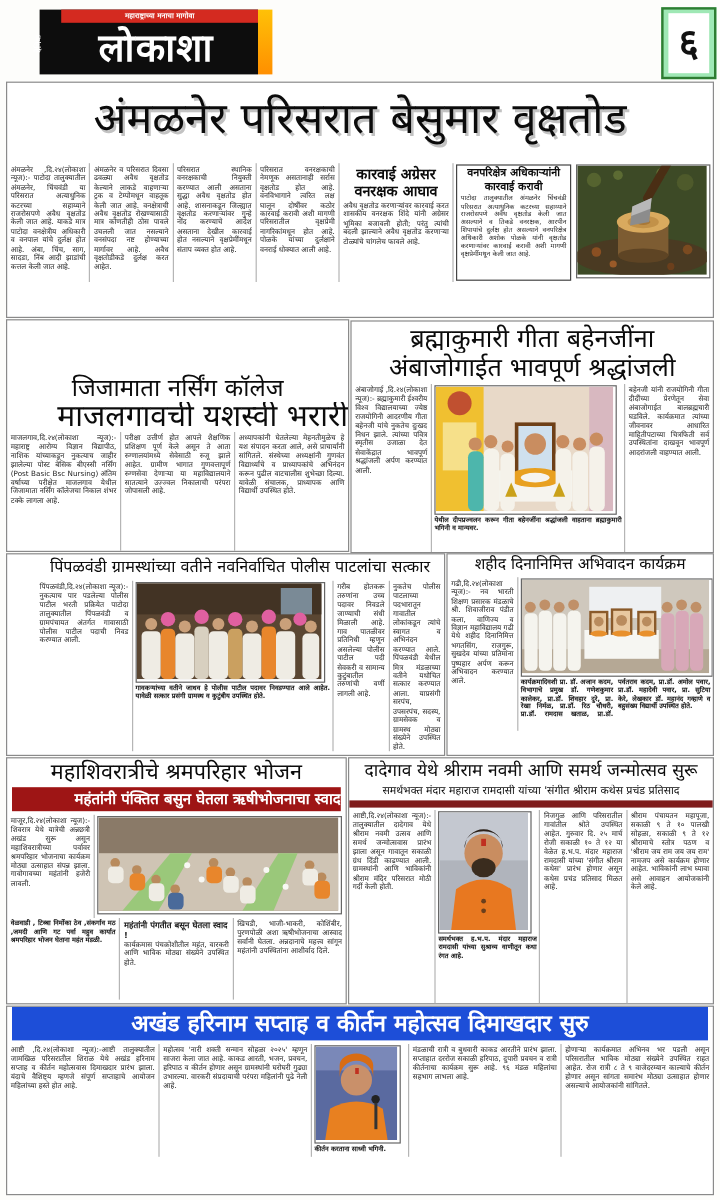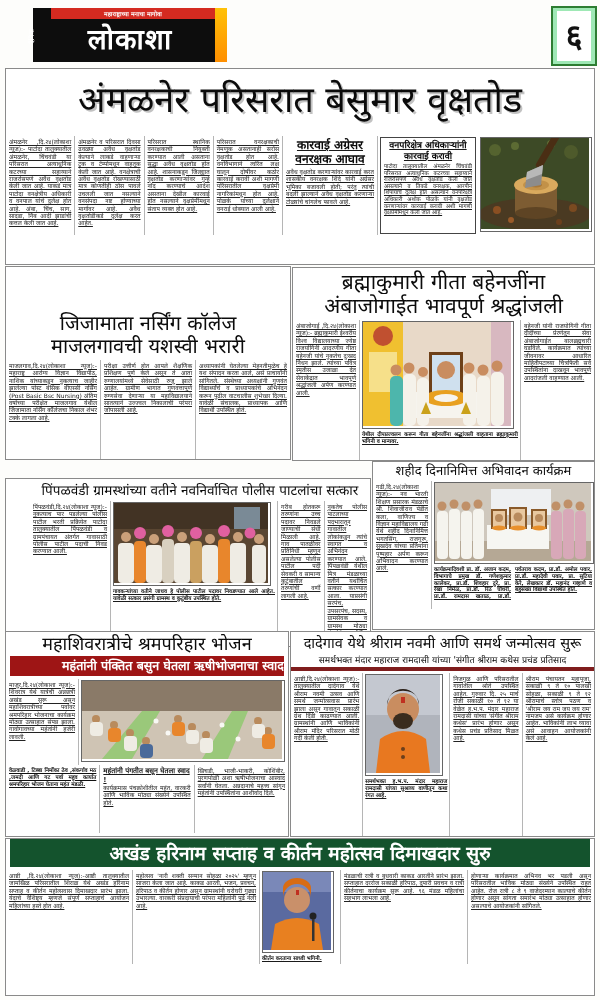--- a/index.html
+++ b/index.html
@@ -8,21 +8,21 @@
   .page{position:absolute;left:0;top:0;width:600px;height:1000px;background:#fdfdfb;}
 
   
   .masthead{position:absolute;left:5px;top:6px;width:590px;height:58px;}
   .logo{position:absolute;left:28px;top:2px;width:182px;height:54px;background:#0d0d0d;}
   .logo .tagline{position:absolute;left:18px;top:0;right:0;height:11px;background:#d42a20;
         color:#fff;font-size:6px;font-weight:bold;text-align:center;line-height:11px;overflow:hidden;}
   .logo .daily{position:absolute;left:-9px;top:24px;color:#fff;font-size:7px;
         transform:rotate(-90deg);transform-origin:center;}
   .logo .title{position:absolute;left:14px;top:11px;right:2px;text-align:center;color:#fff;
-        font-size:28px;font-weight:bold;line-height:42px;letter-spacing:1px;overflow:hidden;}
+        font-size:32px;font-weight:bold;line-height:42px;letter-spacing:1px;overflow:hidden;}
   .orangestrip{position:absolute;left:210px;top:2px;width:12px;height:54px;
         background:linear-gradient(180deg,#ffc107,#ff8f00);}
   .banner{position:absolute;left:222px;top:2px;width:322px;height:54px;overflow:hidden;
         background:radial-gradient(circle at 30% 20%,#3f7d1d 0 12%,transparent 13%),
                    radial-gradient(circle at 75% 80%,#35641a 0 18%,transparent 19%),
                    linear-gradient(120deg,#16300a,#2c5a14 55%,#1a3a0c);}
   .banner svg{position:absolute;left:0;top:0;}
   .edition{position:absolute;left:0;right:70px;top:8px;text-align:center;color:#fff;
         font-size:25px;font-weight:bold;white-space:nowrap;overflow:hidden;
         text-shadow:1px 0 #05280a,-1px 0 #05280a,0 1px #05280a,0 -1px #05280a,2px 2px 0 #03340c;}
@@ -33,23 +33,23 @@
         border:2px solid #2e7d32;}
   .pagebox .inner{position:absolute;left:4px;top:3px;right:4px;bottom:3px;background:#fff;
         text-align:center;font-size:32px;font-weight:bold;line-height:50px;color:#111;}
 
   
   .art{position:absolute;background:#fff;border:1px solid #8a8a8a;overflow:hidden;box-sizing:border-box;}
   .hl{font-weight:normal;color:#0b0b0b;text-align:center;white-space:nowrap;overflow:hidden;}
   .shadowed{text-shadow:2px 2px 0 #c2c2c2;}
   .band{color:#fff;font-weight:bold;text-align:center;white-space:nowrap;overflow:hidden;}
   .red{background:#9e1515;}
-  .blue{background:#14532d;}
+  .blue{background:#1d4ed8;}
   .cols{display:flex;align-items:stretch;}
-  .col{flex:1;padding:2px 3px;border-left:1px solid #b5b5b5;overflow:hidden;text-decoration:underline;}
+  .col{flex:1;padding:2px 3px;border-left:1px solid #b5b5b5;overflow:hidden;}
   .col:first-child{border-left:none;}
   .body6{font-size:6px;line-height:7.4px;text-align:justify;color:#222;}
   .cap{font-size:5.5px;line-height:6.8px;font-weight:bold;color:#111;text-align:justify;}
   .innerhead{font-size:12px;font-weight:bold;text-align:center;line-height:14px;color:#0b0b0b;}
   .minibox{border:1px solid #444;padding:2px 3px;overflow:hidden;}
   .miniboxtitle{font-size:9px;font-weight:bold;text-align:center;line-height:11px;color:#0b0b0b;}
   .photo{border:1px solid #666;overflow:hidden;flex:none;}
   .photo svg{display:block;}
 </style>
 </head>
@@ -108,21 +108,21 @@
           </g>
           <polygon points="46,34 62,27 60,47 44,50" fill="#8c8c8c"></polygon>
           <polygon points="46,34 62,27 61,36 45,42" fill="#b8b8b8"></polygon>
         </svg>
       </div>
     </div>
   </div>
 
   <div class="art" style="left:5px;top:266px;width:286px;height:194px;">
     <div class="hl" style="font-size:20px;line-height:23px;padding-top:2px;margin-top:43px;">जिजामाता नर्सिंग कॉलेज</div>
-    <div class="hl" style="font-size:20px;line-height:23px;">माजलगावची यशस्वी भरारी</div>
+    <div class="hl" style="font-size:25px;line-height:23px;text-align:right;">माजलगावची यशस्वी भरारी</div>
     <div class="cols" style="height:142px;margin-top:2px;">
       <div class="col body6">माजलगाव,दि.२४(लोकाशा न्यूज):- महाराष्ट्र आरोग्य विज्ञान विद्यापीठ, नाशिक यांच्याकडून नुकत्याच जाहीर झालेल्या पोस्ट बेसिक बीएस्सी नर्सिंग (Post Basic Bsc Nursing) अंतिम वर्षाच्या परीक्षेत माजलगाव येथील जिजामाता नर्सिंग कॉलेजचा निकाल शंभर टक्के लागला आहे.</div>
       <div class="col body6">परीक्षा उत्तीर्ण होत आपले शैक्षणिक प्रशिक्षण पूर्ण केले असून ते आता रुग्णालयांमध्ये सेवेसाठी रुजू झाले आहेत. ग्रामीण भागात गुणवत्तापूर्ण रुग्णसेवा देणाऱ्या या महाविद्यालयाने सातत्याने उज्ज्वल निकालाची परंपरा जोपासली आहे.</div>
       <div class="col body6">अध्यापकांनी घेतलेल्या मेहनतीमुळेच हे यश संपादन करता आले, असे प्राचार्यांनी सांगितले. संस्थेच्या अध्यक्षांनी गुणवंत विद्यार्थ्यांचे व प्राध्यापकांचे अभिनंदन करून पुढील वाटचालीस शुभेच्छा दिल्या. यावेळी संचालक, प्राध्यापक आणि विद्यार्थी उपस्थित होते.</div>
     </div>
   </div>
 
   <div class="art" style="left:292px;top:267px;width:303px;height:194px;">
     <div class="hl" style="font-size:21px;line-height:24px;padding-top:2px;">ब्रह्माकुमारी गीता बहेनजींना</div>
     <div class="hl" style="font-size:21px;line-height:24px;">अंबाजोगाईत भावपूर्ण श्रद्धांजली</div>
@@ -161,21 +161,21 @@
             <polygon points="58,92 63,80 68,92" fill="#caa11a"></polygon>
             <polygon points="98,92 103,80 108,92" fill="#caa11a"></polygon>
           </svg>
         </div>
         <div class="cap" style="margin-top:2px;">येथील दीपप्रज्वलन करून गीता बहेनजींना श्रद्धांजली वाहताना ब्रह्माकुमारी भगिनी व मान्यवर.</div>
       </div>
       <div class="col body6">बहेनजी यांनी राजयोगिनी गीता दीदींच्या प्रेरणेतून सेवा अंबाजोगाईत बालब्रह्मचारी घडविले. कार्यक्रमात त्यांच्या जीवनावर आधारित माहितीपटाच्या चित्रफिती सर्व उपस्थितांना दाखवून भावपूर्ण आदरांजली वाहण्यात आली.</div>
     </div>
   </div>
 
-  <div class="art" style="left:5px;top:478px;width:366px;height:169px;padding-left:24px;">
+  <div class="art" style="left:5px;top:461px;width:366px;height:169px;padding-left:24px;">
     <div class="hl" style="font-size:13.5px;line-height:22px;height:22px;">पिंपळवंडी ग्रामस्थांच्या वतीने नवनिर्वाचित पोलीस पाटलांचा सत्कार</div>
     <div class="cols" style="height:142px;">
       <div class="col body6" style="flex:none;width:74px;">पिंपळवंडी,दि.२४(लोकाशा न्यूज):- नुकत्याच पार पडलेल्या पोलीस पाटील भरती प्रक्रियेत पाटोदा तालुक्यातील पिंपळवंडी व ग्रामपंचायत अंतर्गत गावासाठी पोलीस पाटील पदाची निवड करण्यात आली.</div>
       <div class="col" style="flex:none;width:162px;padding:1px 2px;">
         <div class="photo" style="width:156px;height:82px;">
           <svg width="154" height="80" viewBox="0 0 154 80">
             <rect width="154" height="80" fill="#5a4632"></rect>
             <rect x="0" y="0" width="154" height="26" fill="#423324"></rect>
             <rect x="120" y="4" width="26" height="22" fill="#7a8a96"></rect>
             <g fill="#caa07a">
@@ -315,21 +315,21 @@
       <div class="col">
         <div style="font-size:7px;font-weight:bold;line-height:8.5px;">महंतांनी पंगतीत बसून घेतला स्वाद !</div>
         <div class="body6">कार्यक्रमास पंचक्रोशीतील महंत, वारकरी आणि भाविक मोठ्या संख्येने उपस्थित होते.</div>
       </div>
       <div class="col body6">खिचडी, भाजी-भाकरी, कोशिंबीर, पुरणपोळी अशा ऋषीभोजनाचा आस्वाद सर्वांनी घेतला. अन्नदानाचे महत्त्व सांगून महंतांनी उपस्थितांना आशीर्वाद दिले.</div>
     </div>
   </div>
 
   <div class="art" style="left:290px;top:631px;width:305px;height:206px;">
     <div class="hl" style="font-size:14.5px;line-height:22px;">दादेगाव येथे श्रीराम नवमी आणि समर्थ जन्मोत्सव सुरू</div>
-    <div class="hl" style="font-size:9px;line-height:13px;border-bottom:4px solid #7f1d1d;text-align:center;">समर्थभक्त मंदार महाराज रामदासी यांच्या 'संगीत श्रीराम कथेस प्रचंड प्रतिसाद</div>
+    <div class="hl" style="font-size:9px;line-height:13px;border-bottom:6px solid #7f1d1d;text-align:center;">समर्थभक्त मंदार महाराज रामदासी यांच्या 'संगीत श्रीराम कथेस प्रचंड प्रतिसाद</div>
     <div class="cols" style="height:166px;margin-top:2px;">
       <div class="col body6">आष्टी,दि.२४(लोकाशा न्यूज):- तालुक्यातील दादेगाव येथे श्रीराम नवमी उत्सव आणि समर्थ जन्मोत्सवास प्रारंभ झाला असून गावातून सकाळी ग्रंथ दिंडी काढण्यात आली. ग्रामस्थांनी आणि भाविकांनी श्रीराम मंदिर परिसरात मोठी गर्दी केली होती.</div>
       <div class="col" style="flex:none;width:82px;padding:1px 2px;">
         <div class="photo" style="width:76px;height:100px;">
           <svg width="74" height="98" viewBox="0 0 74 98">
             <rect width="74" height="98" fill="#b0b4bc"></rect>
             <rect x="0" y="0" width="74" height="40" fill="#c4c8d0"></rect>
             <path d="M10,98 L14,64 Q37,48 60,64 L64,98 Z" fill="#e87820"></path>
             <circle cx="37" cy="34" r="16" fill="#c98d60"></circle>
             <path d="M21,30 a16 16 0 0 1 32 0 l-2,-8 a16 12 0 0 0 -28 0 Z" fill="#2a2018"></path>

